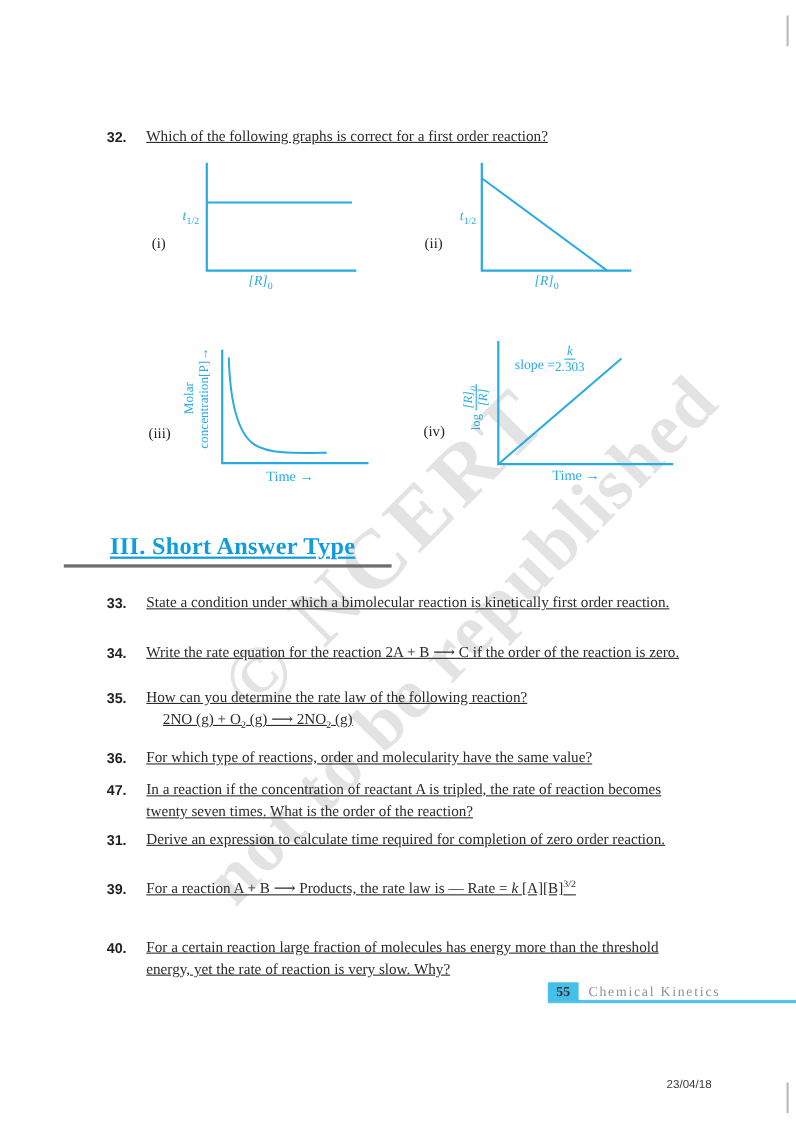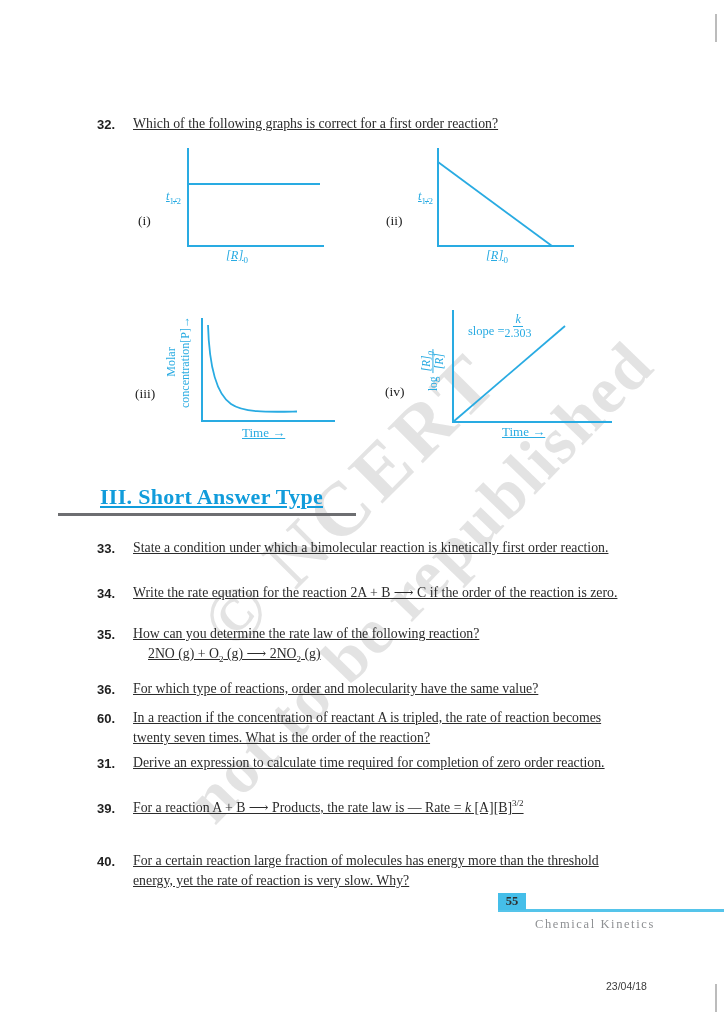--- a/index.html
+++ b/index.html
@@ -84,21 +84,20 @@
   .dataline{stroke:var(--cyan);stroke-width:1.8;fill:none;}
   .gtag{
     position:absolute;
     font-size:13.5px;color:#222;
   }
   .glabel{
     position:absolute;
     color:var(--cyan);
     font-size:12.5px;
     white-space:nowrap;
-    text-decoration:underline;
   }
   .glabel i{font-style:italic;}
   .rotlabel{
     position:absolute;
     color:var(--cyan);
     white-space:nowrap;
     text-align:center;
     font-size:12px;line-height:14px;
     transform:translate(-50%,-50%) rotate(-90deg);
   }
@@ -116,21 +115,21 @@
     background:#55c4ea;z-index:2;
   }
   .pageno-box{
     position:absolute;left:498px;top:893px;width:28px;height:17px;z-index:3;
     background:#45bee9;
     display:flex;align-items:center;justify-content:center;
     font-size:12.5px;font-weight:bold;color:#2f2f2f;
   }
   .chapter-label{
     position:absolute;left:535px;top:894px;z-index:2;
-    font-size:12.5px;color:var(--footer_gray);letter-spacing:1.6px;margin-top:23px;
+    font-size:12.5px;color:var(--footer_gray);letter-spacing:1.6px;
   }
   .date-stamp{
     position:absolute;left:606px;top:980px;z-index:2;
     font-family:"Liberation Sans","DejaVu Sans",sans-serif;
     font-size:10.5px;color:#3a3a3a;
   }
 </style>
 </head>
 <body>
 
@@ -222,21 +221,21 @@
       <div class="eqline"><span>2NO (g) + O</span><sub class="chem">2</sub><span> (g) ⟶ 2NO</span><sub class="chem">2</sub><span> (g)</span></div>
     </span>
   </div>
 
   <div class="q" style="top:679px">
     <span class="qnum">36.</span>
     <span class="qtext">For which type of reactions, order and molecularity have the same value?</span>
   </div>
 
   <div class="q" style="top:708px">
-    <span class="qnum">60.</span>
+    <span class="qnum">47.</span>
     <span class="qtext">In a reaction if the concentration of reactant A is tripled, the rate of reaction becomes twenty seven times. What is the order of the reaction?</span>
   </div>
 
   <div class="q" style="top:753px">
     <span class="qnum">31.</span>
     <span class="qtext">Derive an expression to calculate time required for completion of zero order reaction.</span>
   </div>
 
   <div class="q" style="top:798px">
     <span class="qnum">39.</span>

